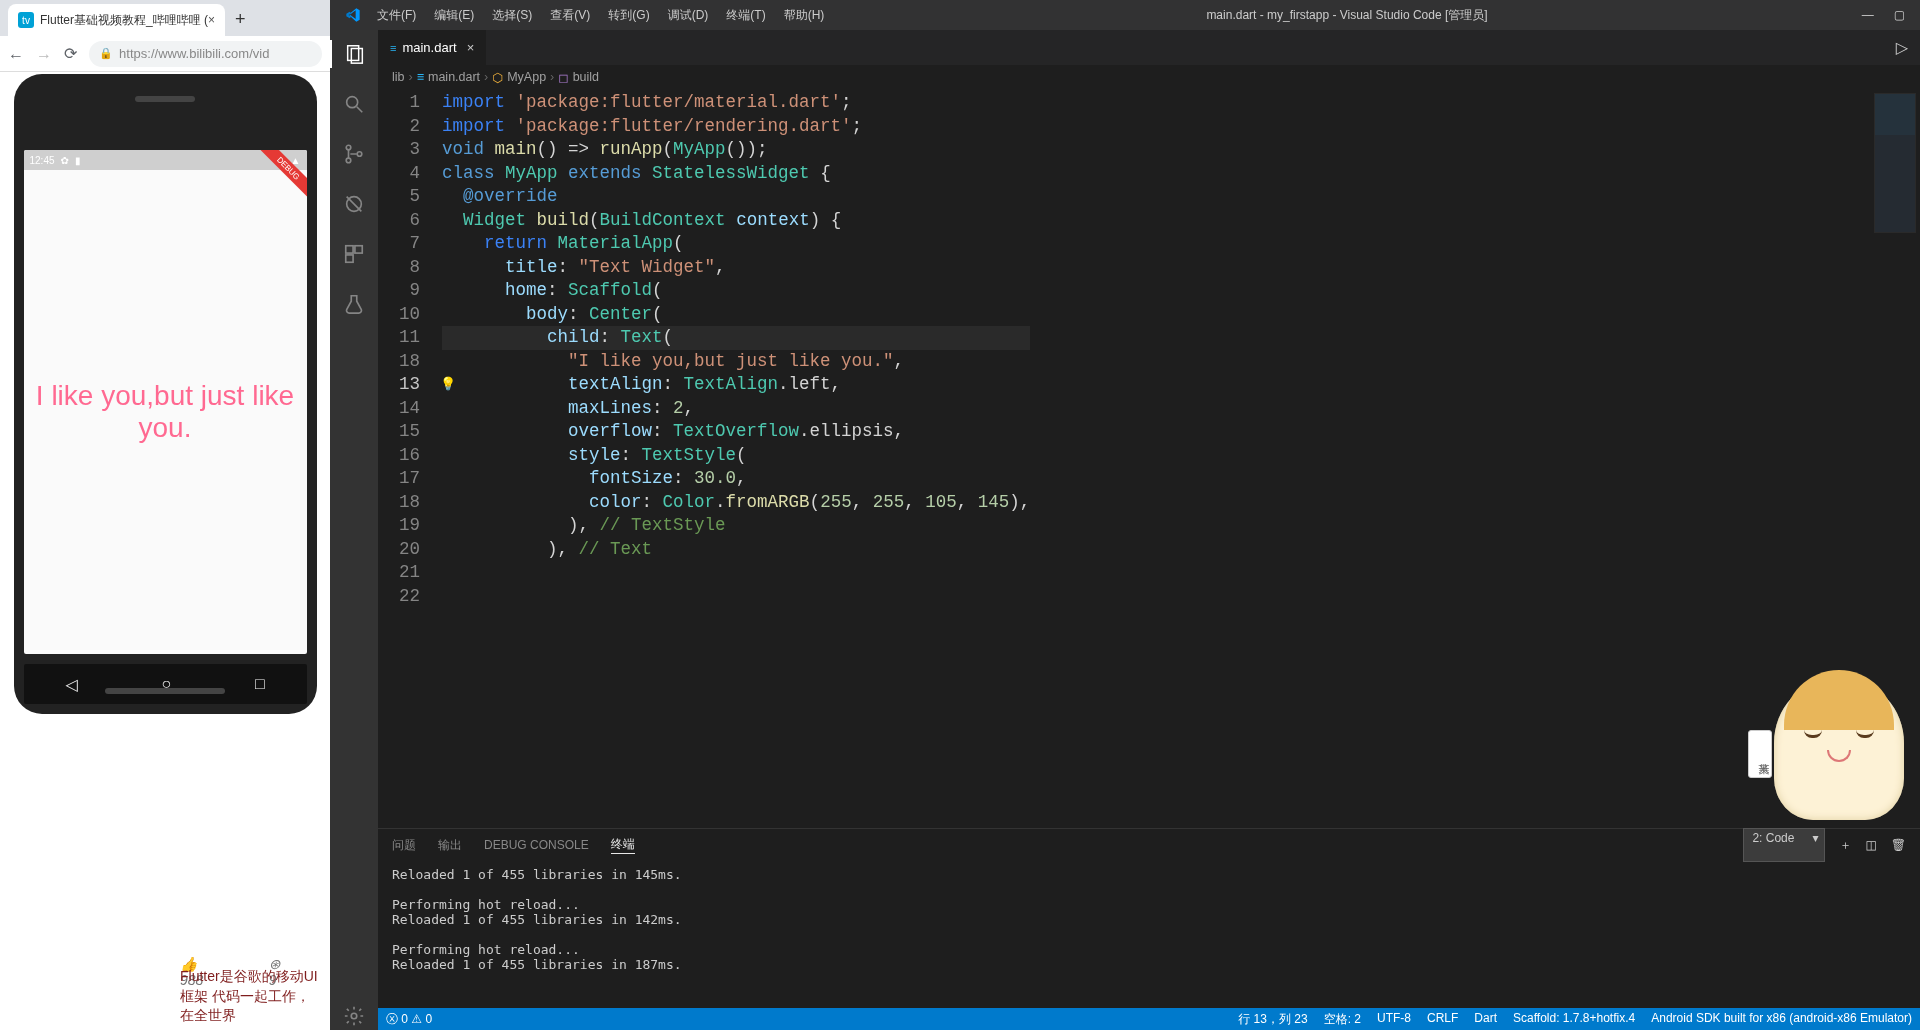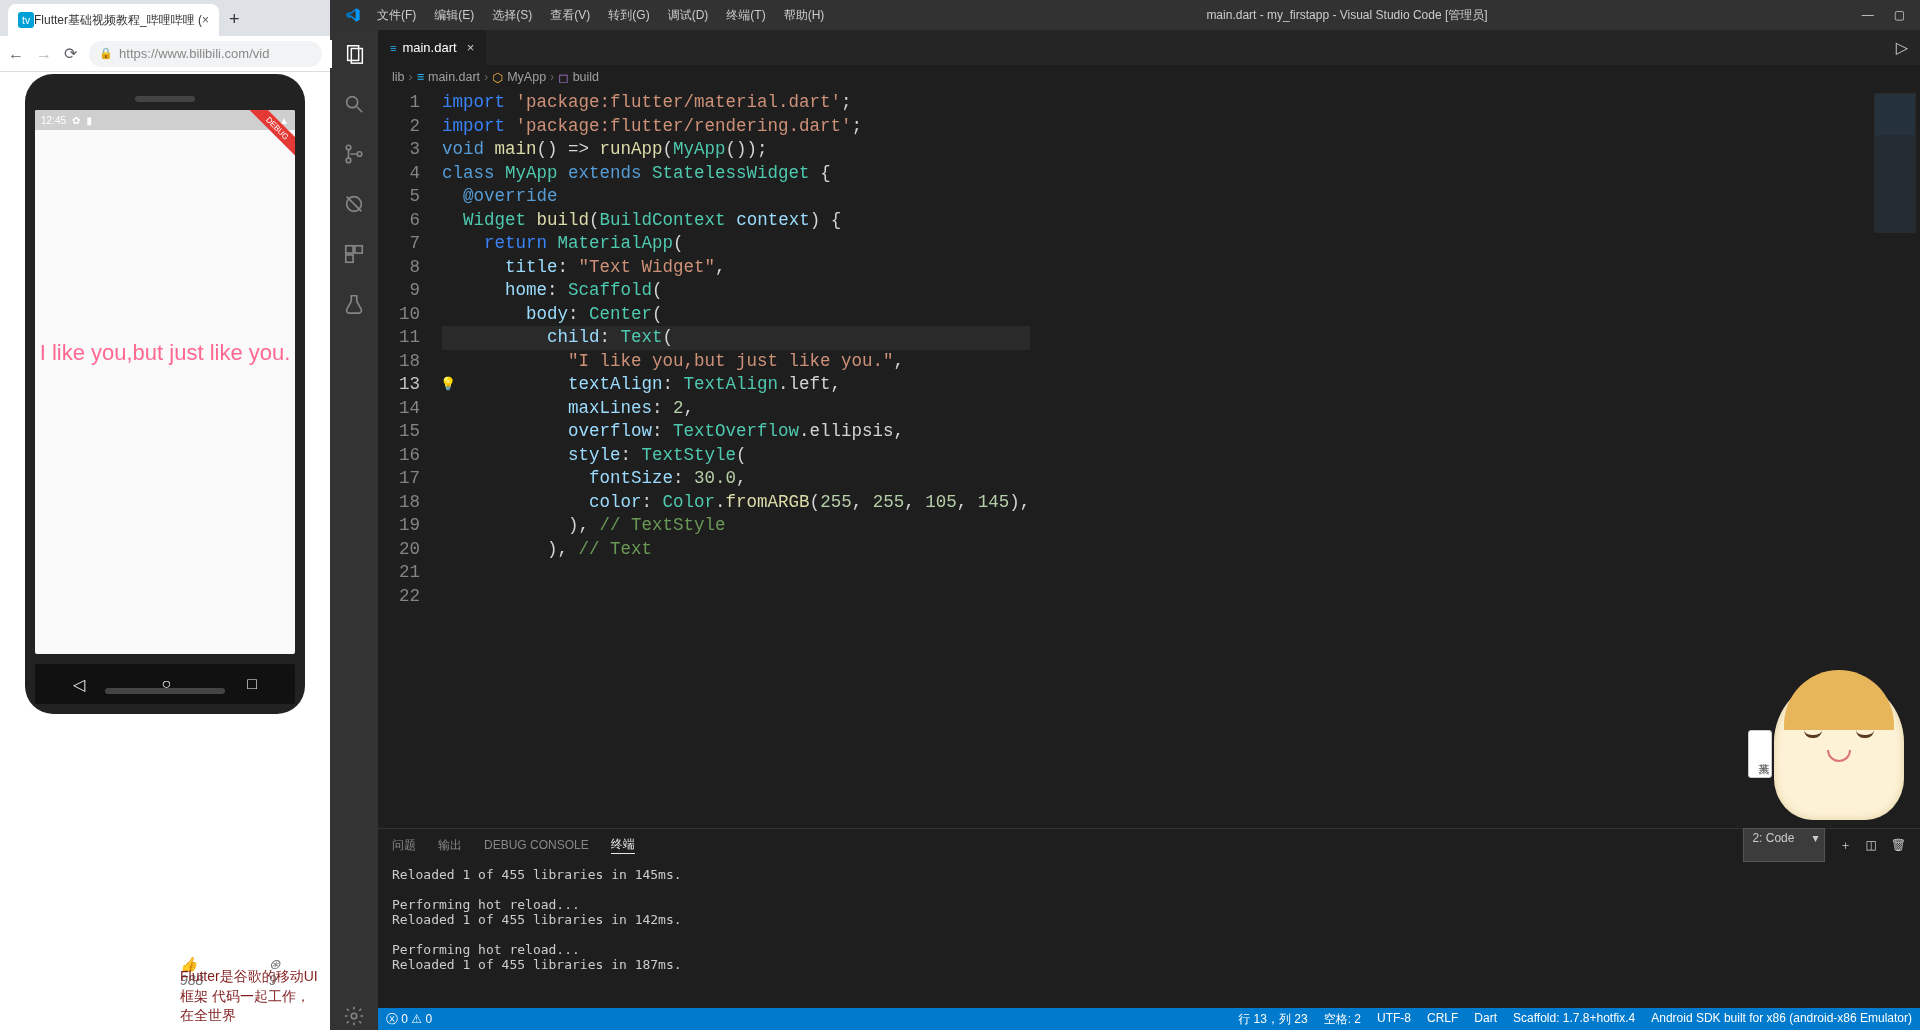--- a/index.html
+++ b/index.html
@@ -32,21 +32,21 @@
   height: 32px;
   border-radius: 8px 8px 0 0;
   display: flex;
   align-items: center;
   padding: 0 10px;
   font-size: 12px;
   color: #333;
   max-width: 220px;
   min-width: 180px;
 }
-.b-favicon { width: 16px; height: 16px; background: #00a1d6; border-radius: 3px; display:flex;align-items:center;justify-content:center;color:#fff;font-size:10px;}
+.b-favicon { width: 16px; height: 16px; background: #00a1d6; border-radius: 3px; margin-right: 6px; display:flex;align-items:center;justify-content:center;color:#fff;font-size:10px;}
 .browser-tab .close { margin-left: auto; color: #555; }
 .new-tab { padding: 6px 10px; color: #333; font-size: 18px; }
 .browser-addr {
   height: 36px;
   display: flex;
   align-items: center;
   padding: 0 8px;
   border-bottom: 1px solid #ddd;
   gap: 12px;
   color: #5f6368;
@@ -56,25 +56,25 @@
 .addr-url .lock { color:#888; margin-right:6px; font-size:11px;}
 .phone-area {
   flex:1;
   background:#fff;
   display:flex;
   align-items:flex-start;
   justify-content:center;
   padding-top: 0;
 }
 .phone {
-  width: 280px;
+  width: 303px;
   height: 640px;
   background:#222;
   border-radius: 28px;
-  padding: 36px 10px 60px 10px;
+  padding: 76px 10px 60px 10px;
   position:relative;
   margin-top: 2px;
 }
 .phone-screen {
   background:#fafafa;
   width:100%;
   height:100%;
   border-radius:2px;
   position:relative;
   overflow:hidden;
@@ -104,21 +104,21 @@
   font-size:8px;
   transform:rotate(45deg);
   top:12px;right:-16px;
   padding:2px 20px;
 }
 .phone-text {
   position:absolute;
   top:230px;
   left:0;right:0;
   text-align:center;
-  font-size:22px;
+  font-size:28px;
   color:#ff6991;
 }
 .phone-nav {
   position:absolute;
   bottom:10px;
   left:10px;right:10px;
   height:40px;
   background:#111;
   display:flex;
   align-items:center;

